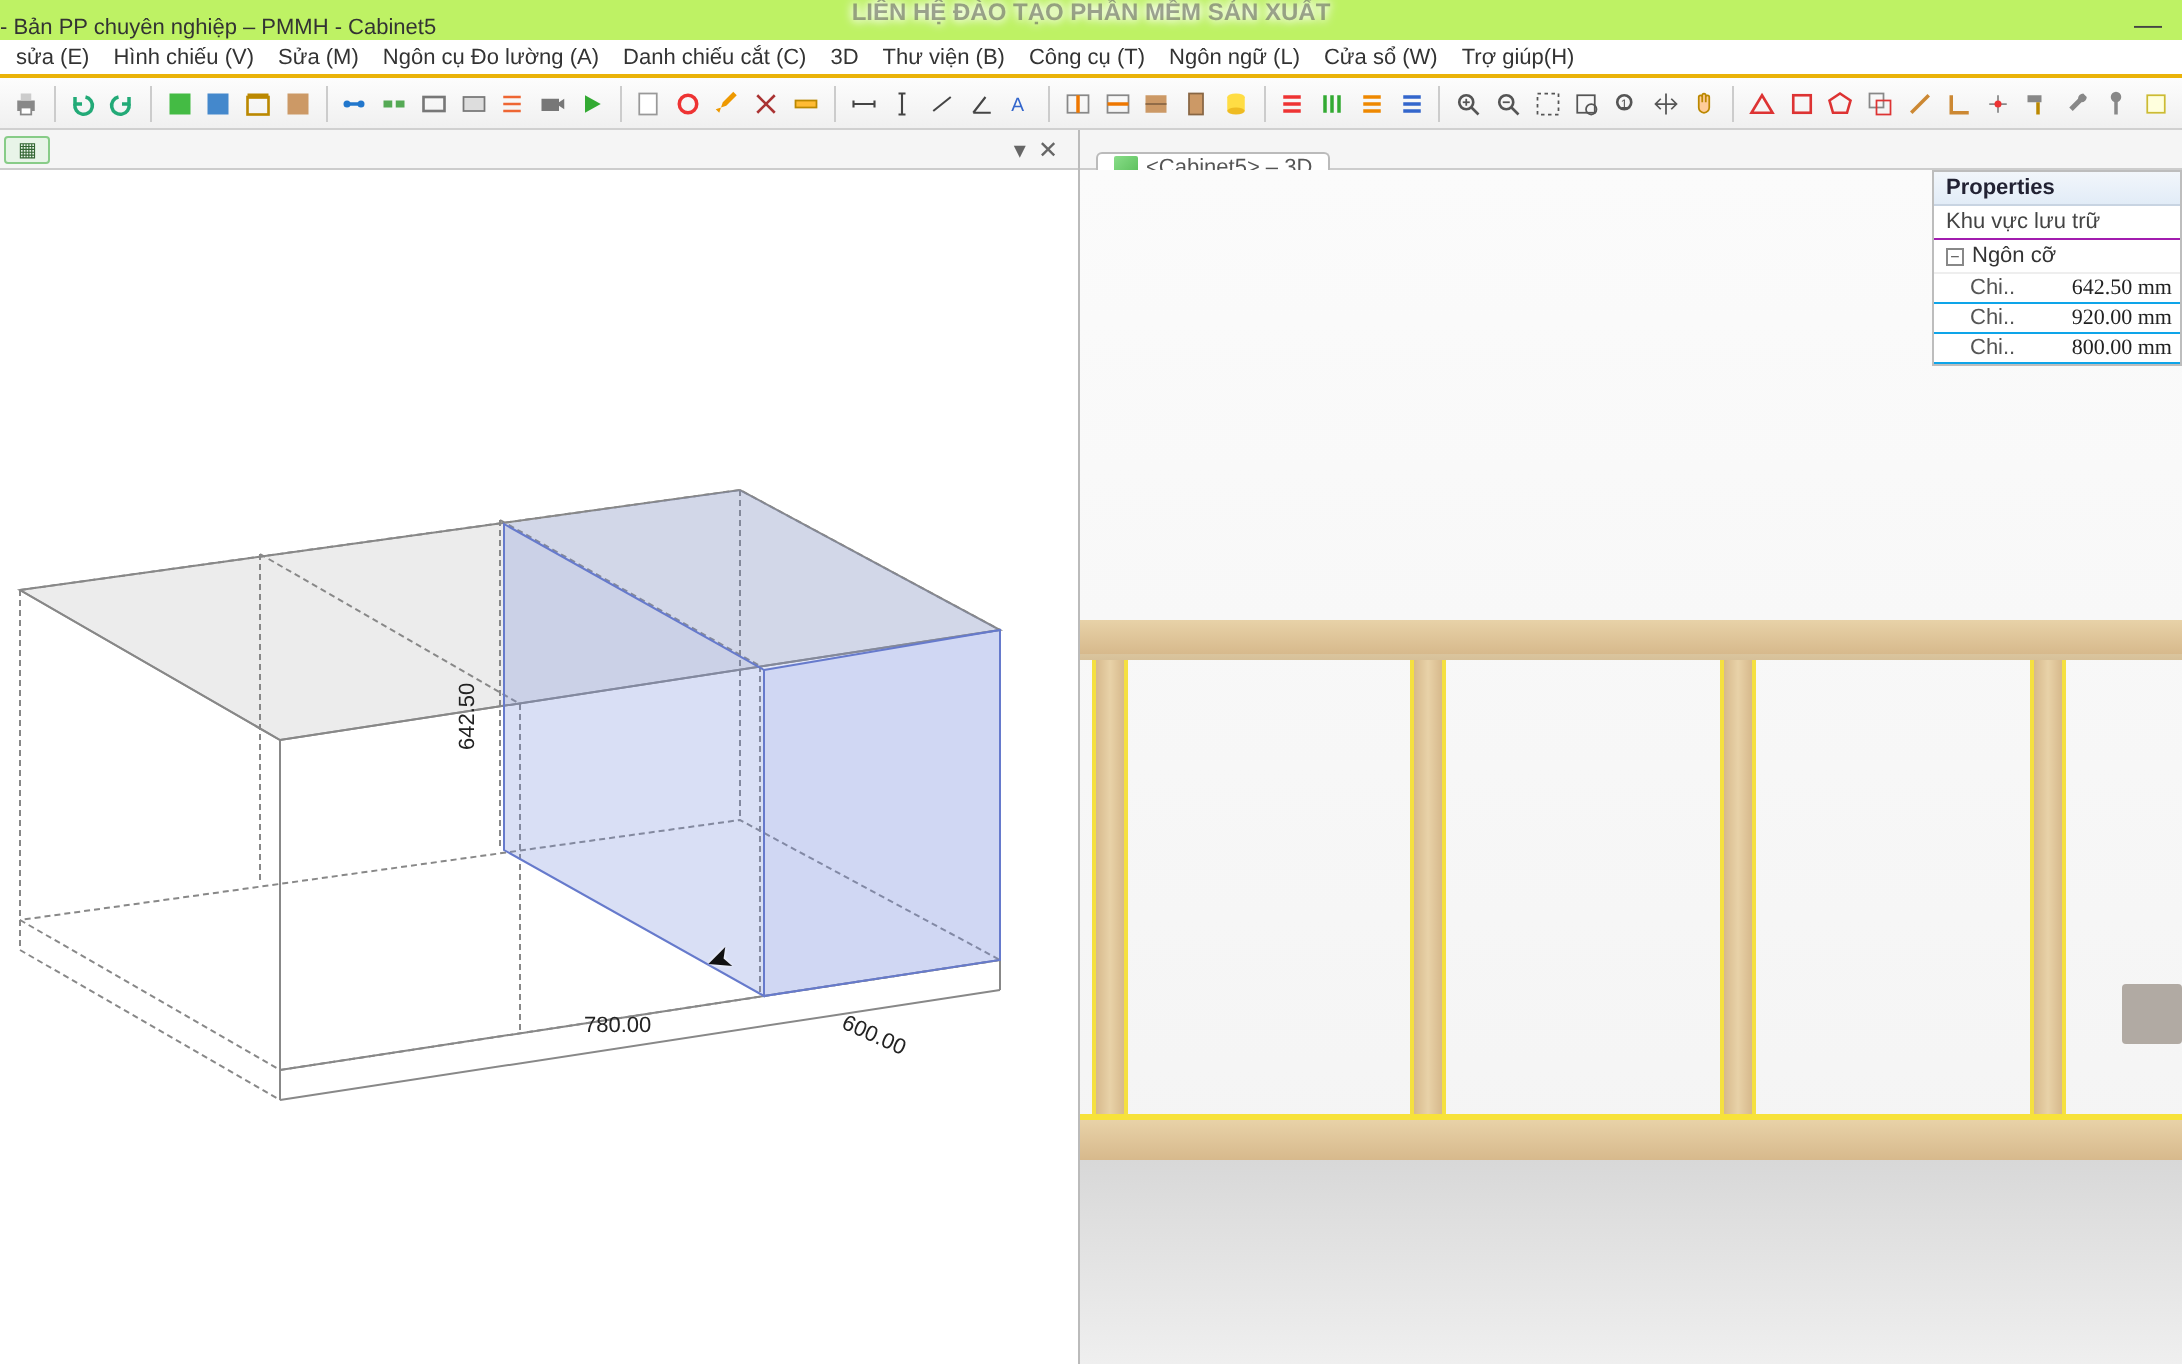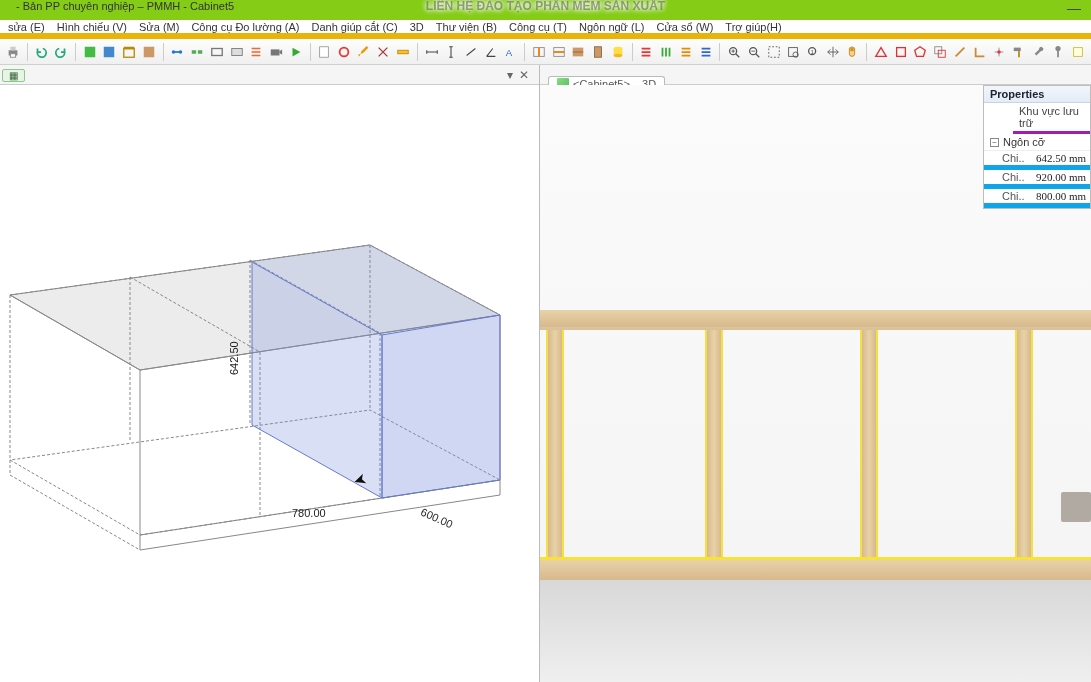--- a/index.html
+++ b/index.html
@@ -1,23 +1,23 @@
 <!DOCTYPE html>
 <html><head>
 <meta charset="utf-8">
 <style>
 * { margin: 0; padding: 0; box-sizing: border-box; font-family: "Segoe UI", Tahoma, sans-serif; }
 html, body { width: 1091px; height: 682px; overflow: hidden; background: #fff; }
 
-.titlebar { height: 20px; background: #84cc16; display: flex; align-items: flex-start; padding: 0 16px; font-size: 11px; color: #333; position: relative; }
+.titlebar { height: 20px; background: #bef264; display: flex; align-items: flex-end; padding: 0 0; font-size: 11px; color: #333; position: relative; }
 .titlebar .wmin { position: absolute; right: 10px; font-size: 14px; color: #444; cursor: default; }
 
 .overlay-text { position: absolute; top: 0; left: 50%; transform: translateX(-50%); text-align: left; font-weight: 800; font-size: 12px; color: rgba(90,90,90,0.55); text-shadow: 0 0 4px #fff,0 0 6px #fff; pointer-events: none; z-index: 40; line-height: 1.1; }
 
-.menubar { height: 19px; background: #fff; display: flex; align-items: center; padding: 0 2px; font-size: 11px; color: #333; border-bottom: 6px solid #eab308; }
+.menubar { height: 19px; background: #fff; display: flex; align-items: center; padding: 0 2px; font-size: 11px; color: #333; border-bottom: 2px solid #eab308; }
 .menubar span { padding: 0 6px; cursor: default; }
 
 .toolbar { height: 26px; background: linear-gradient(#fdfdfd,#f0f0f0); border-bottom: 1px solid #d0d0d0; display: flex; align-items: center; padding: 0 4px; gap: 2px; }
 .tb-btn { width: 20px; height: 20px; display: flex; align-items: center; justify-content: center; border-radius: 2px; cursor: default; }
 .tb-sep { width: 1px; height: 18px; background: #ccc; margin: 0 3px; }
 .ico { width: 14px; height: 14px; display: block; }
 
 .workspace { display: flex; height: 617px; }
 .pane { position: relative; background: #fff; }
 .pane-left { width: 540px; border-right: 1px solid #bbb; }
@@ -43,26 +43,26 @@
 .render { position: absolute; left: 0; right: 0; top: 20px; bottom: 0; background: linear-gradient(#fbfbfb,#f3f3f3); overflow: hidden; }
 .wood-v { position: absolute; width: 18px; background: linear-gradient(90deg,#d7b98c,#e8d2a8,#d7b98c); top: 245px; height: 230px; border-left:2px solid #f5e040; border-right:2px solid #f5e040;}
 .wood-h { position: absolute; height: 20px; left: 0; right: 0; background: linear-gradient(#e8d2a8,#d7b98c); }
 .wood-top { top: 225px; border-bottom: 3px solid rgba(0,0,0,0.06);}
 .wood-bot { top: 475px; }
 .hl { position:absolute; height:3px; background:#f7e23a; left:0; right:0;}
 .hl1{top:472px;}
 .shadow-floor{position:absolute; left:0; right:0; top:495px; bottom:0; background:linear-gradient(#d8d8d8,#efefef);}
 .corner-dark{position:absolute; right:0; bottom:160px; width:30px; height:30px; background:#4a3a28; border-radius:2px; opacity:0.4;}
 
-.prop-panel { position: absolute; right: 0; top: 20px; width: 108px; background: #fff; border: 1px solid #bdbdbd; font-size: 11px; z-index: 10; }
+.prop-panel { position: absolute; right: 0; top: 20px; width: 125px; background: #fff; border: 1px solid #bdbdbd; font-size: 11px; z-index: 10; }
 .prop-panel .hdr { background: linear-gradient(#f2f6fb,#e2ecf7); padding: 2px 6px; font-weight: 600; color: #223; border-bottom: 1px solid #c8d4e2; }
-.prop-panel .sub { padding: 2px 6px; color: #444; border-bottom: 3px solid #a21caf; margin-left: 29px; }
+.prop-panel .sub { padding: 2px 6px; color: #444; border-bottom: 1px solid #a21caf; }
 .prop-panel .grp { padding: 2px 6px; color: #333; border-bottom: 1px solid #eee; display:flex; align-items:center; gap:4px;}
 .prop-panel .grp .exp { width:9px; height:9px; border:1px solid #888; font-size:8px; line-height:7px; text-align:center; color:#555;}
-.prop-panel .row { display: flex; padding: 1px 4px 1px 18px; border-bottom: 5px solid #0ea5e9; }
+.prop-panel .row { display: flex; padding: 1px 4px 1px 18px; border-bottom: 1px solid #0ea5e9; }
 .prop-panel .row .k { flex: 0 0 26px; color: #555; overflow: hidden; text-overflow: ellipsis; white-space: nowrap; }
 .prop-panel .row .v { flex: 1; text-align: right; color: #222; font-family: Liberation Serif, serif; }
 
 .cursor-arrow{position:absolute; left:353px; top:385px; font-size:16px; color:#111; transform:scaleX(-1) rotate(20deg); text-shadow:0 0 2px #fff;}
 
 </style>
 </head>
 <body>
 
 <div class="titlebar">
@@ -71,22 +71,22 @@
 </div>
 
 <div class="overlay-text">
   <div>LIÊN HỆ ĐÀO TẠO PHẦN MỀM SẢN XUẤT</div>
 </div>
 
 <div class="menubar">
   <span>sửa (E)</span>
   <span>Hình chiếu (V)</span>
   <span>Sửa (M)</span>
-  <span>Công cụ Đo lường (A)</span>
-  <span>Danh giúp cắt (C)</span>
+  <span>Ngôn cụ Đo lường (A)</span>
+  <span>Danh chiếu cắt (C)</span>
   <span>3D</span>
   <span>Thư viện (B)</span>
   <span>Công cụ (T)</span>
   <span>Ngôn ngữ (L)</span>
   <span>Cửa sổ (W)</span>
   <span>Trợ giúp(H)</span>
 </div>
 
 <div class="toolbar">
   <div class="tb-btn">

